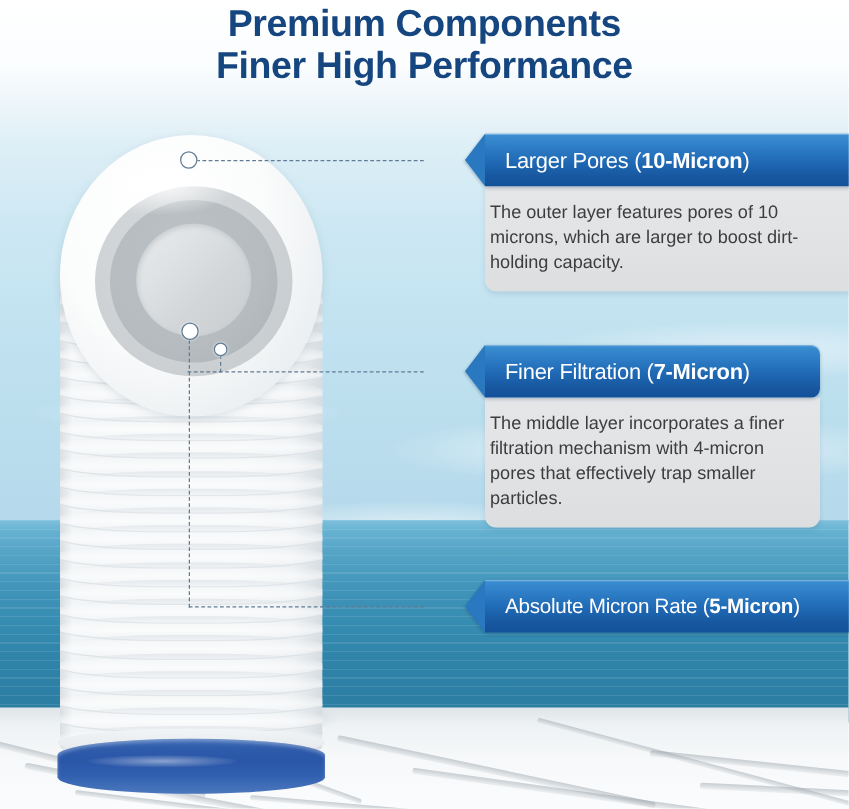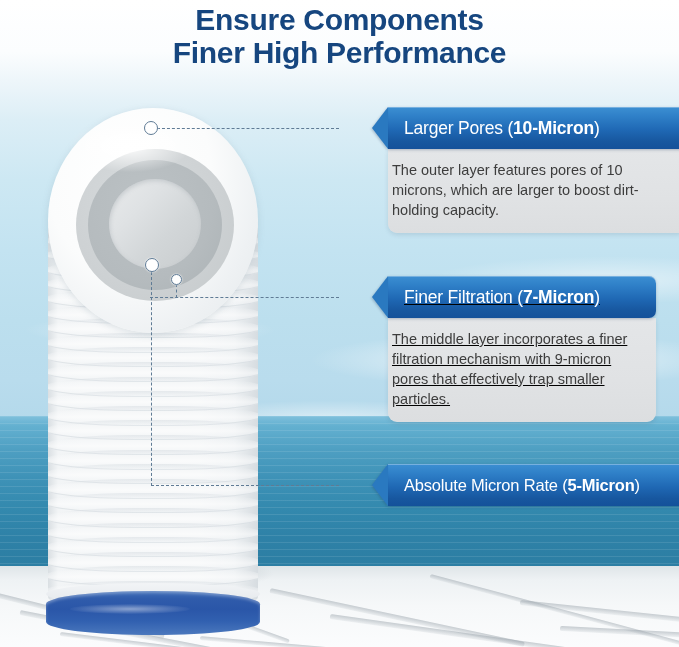--- a/index.html
+++ b/index.html
@@ -281,21 +281,21 @@
       <div class="plank" style="left: 330px; top: 48px; width: 300px; height: 5px; transform: rotate(8deg);"></div>
       <div class="plank" style="left: 430px; top: 8px; width: 270px; height: 4px; transform: rotate(15deg);"></div>
       <div class="plank" style="left: 520px; top: 34px; width: 220px; height: 5px; transform: rotate(6deg);"></div>
       <div class="plank" style="left: 560px; top: 60px; width: 180px; height: 5px; transform: rotate(3deg);"></div>
       <div class="plank" style="left: 60px; top: 66px; width: 160px; height: 4px; transform: rotate(7deg);"></div>
       <div class="plank" style="left: 200px; top: 70px; width: 200px; height: 4px; transform: rotate(5deg);"></div>
     </div>
   <div class="deck-shadow"></div>
 
   <div class="title">
-    <span>Ensure Components</span>
+    <span>Premium Components</span>
     <span class="l2">Finer High Performance</span>
   </div>
 
   <div id="filter">
     <div class="cyl-body"></div>
     <div class="pleats" id="pleats">
         <div class="pleat" style="top: -4px;"></div>
         <div class="pleat" style="top: 10.6px;"></div>
         <div class="pleat" style="top: 25.2px;"></div>
         <div class="pleat" style="top: 39.8px;"></div>
@@ -345,26 +345,26 @@
   <div class="marker lg" style="left:145px; top:258px;"></div>
 
   <div class="callout" style="left:353px; top:107px; width:298px;">
     <div class="callout-head">
       <span class="arrow"></span>
       <span class="callout-title"><span>Larger Pores (</span><b>10-Micron</b><span>)</span></span>
     </div>
     <div class="callout-body">The outer layer features pores of 10 microns, which are larger to boost dirt-holding capacity.</div>
   </div>
 
-  <div class="callout" style="left:353px; top:276px; width:268px;text-decoration:underline;">
+  <div class="callout" style="left:353px; top:276px; width:268px;">
     <div class="callout-head">
       <span class="arrow"></span>
       <span class="callout-title"><span>Finer Filtration (</span><b>7-Micron</b><span>)</span></span>
     </div>
-    <div class="callout-body">The middle layer incorporates a finer filtration mechanism with 9-micron pores that effectively trap smaller particles.</div>
+    <div class="callout-body">The middle layer incorporates a finer filtration mechanism with 4-micron pores that effectively trap smaller particles.</div>
   </div>
 
   <div class="callout" style="left:353px; top:464px; width:298px;">
     <div class="callout-head">
       <span class="arrow"></span>
       <span class="callout-title" style="font-size:16.5px;"><span>Absolute Micron Rate (</span><b>5-Micron</b><span>)</span></span>
     </div>
   </div>
 
 </div>

